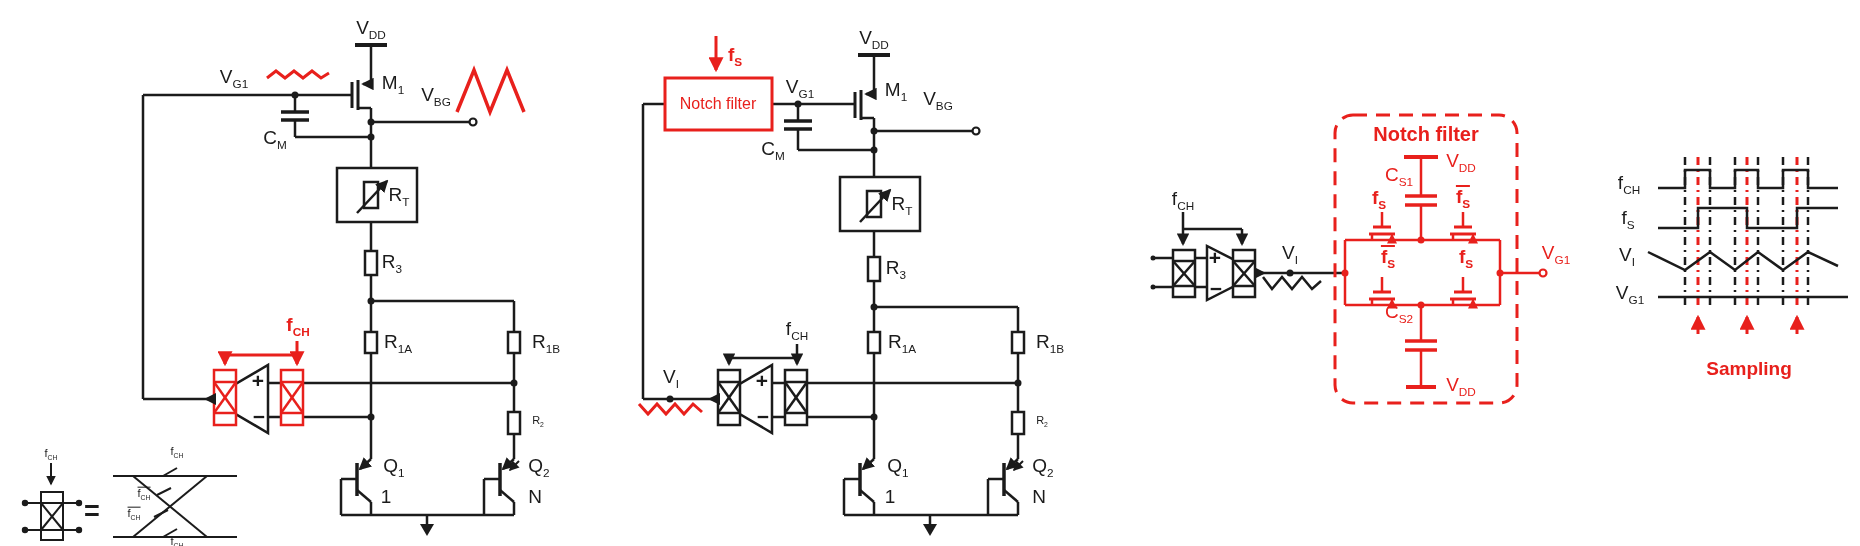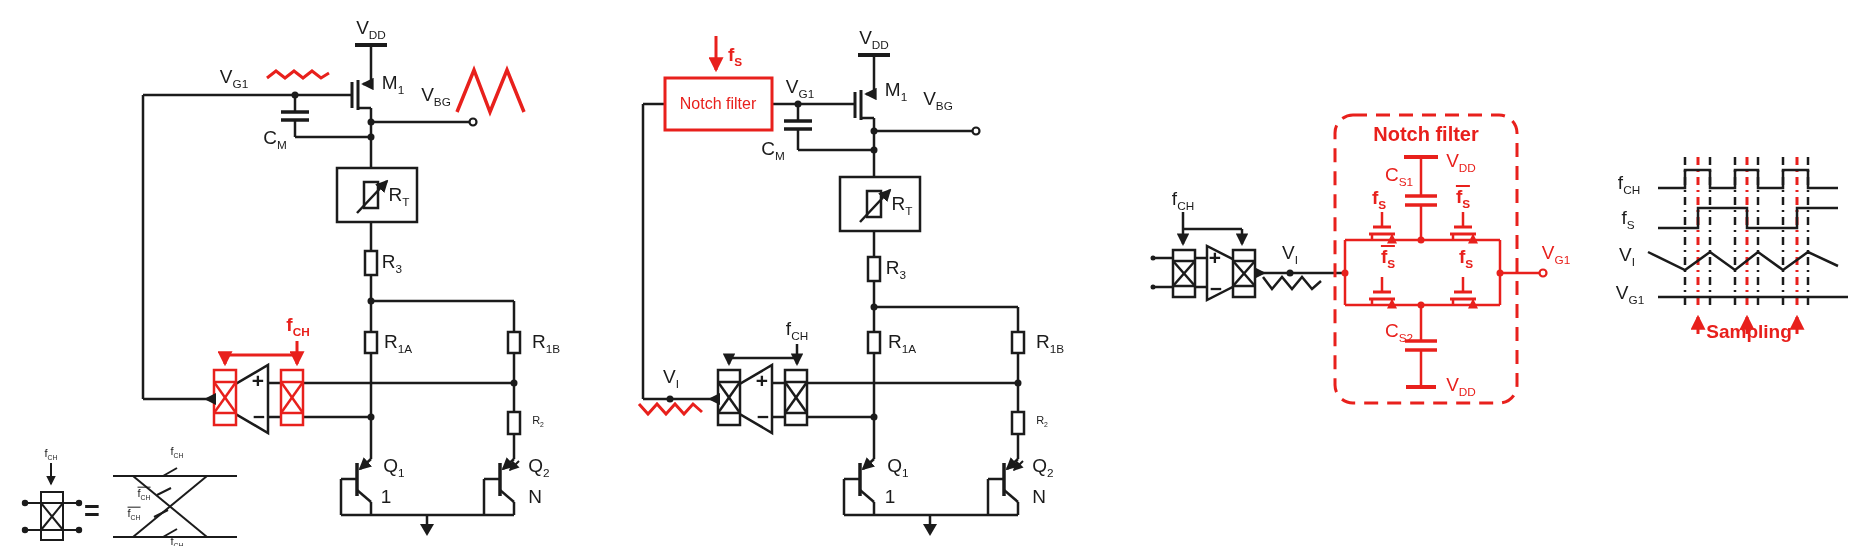--- a/index.html
+++ b/index.html
@@ -429,23 +429,23 @@
 <div class="lbl" style="left:1290px;top:254px"><span>V</span><sub>I</sub></div>
 <div class="lbl pm" style="left:1215px;top:257px">+</div>
 <div class="lbl pm" style="left:1216px;top:288px">−</div>
 <div class="lbl red title" style="left:1426px;top:134px">Notch filter</div>
 <div class="lbl red" style="left:1399px;top:176px"><span>C</span><sub>S1</sub></div>
 <div class="lbl red" style="left:1461px;top:162px"><span>V</span><sub>DD</sub></div>
 <div class="lbl red bold" style="left:1379px;top:199px"><span>f</span><sub>S</sub></div>
 <div class="lbl red bold" style="left:1463px;top:197px"><span class="ovl"><span>f</span><sub>S</sub></span></div>
 <div class="lbl red bold" style="left:1388px;top:257px"><span class="ovl"><span>f</span><sub>S</sub></span></div>
 <div class="lbl red bold" style="left:1466px;top:258px"><span>f</span><sub>S</sub></div>
-<div class="lbl red" style="left:1399px;top:332px"><span>C</span><sub>S2</sub></div>
+<div class="lbl red" style="left:1399px;top:313px"><span>C</span><sub>S2</sub></div>
 <div class="lbl red" style="left:1461px;top:386px"><span>V</span><sub>DD</sub></div>
 <div class="lbl red" style="left:1556px;top:254px"><span>V</span><sub>G1</sub></div>
 
 <div class="lbl" style="left:1629px;top:184px"><span>f</span><sub>CH</sub></div>
 <div class="lbl" style="left:1628px;top:219px"><span>f</span><sub>S</sub></div>
 <div class="lbl" style="left:1627px;top:256px"><span>V</span><sub>I</sub></div>
 <div class="lbl" style="left:1630px;top:294px"><span>V</span><sub>G1</sub></div>
-<div class="lbl red samp" style="left:1749px;top:331px">Sampling</div>
+<div class="lbl red samp" style="left:1749px;top:368px">Sampling</div>
 
 </div>
 
 </body></html>

